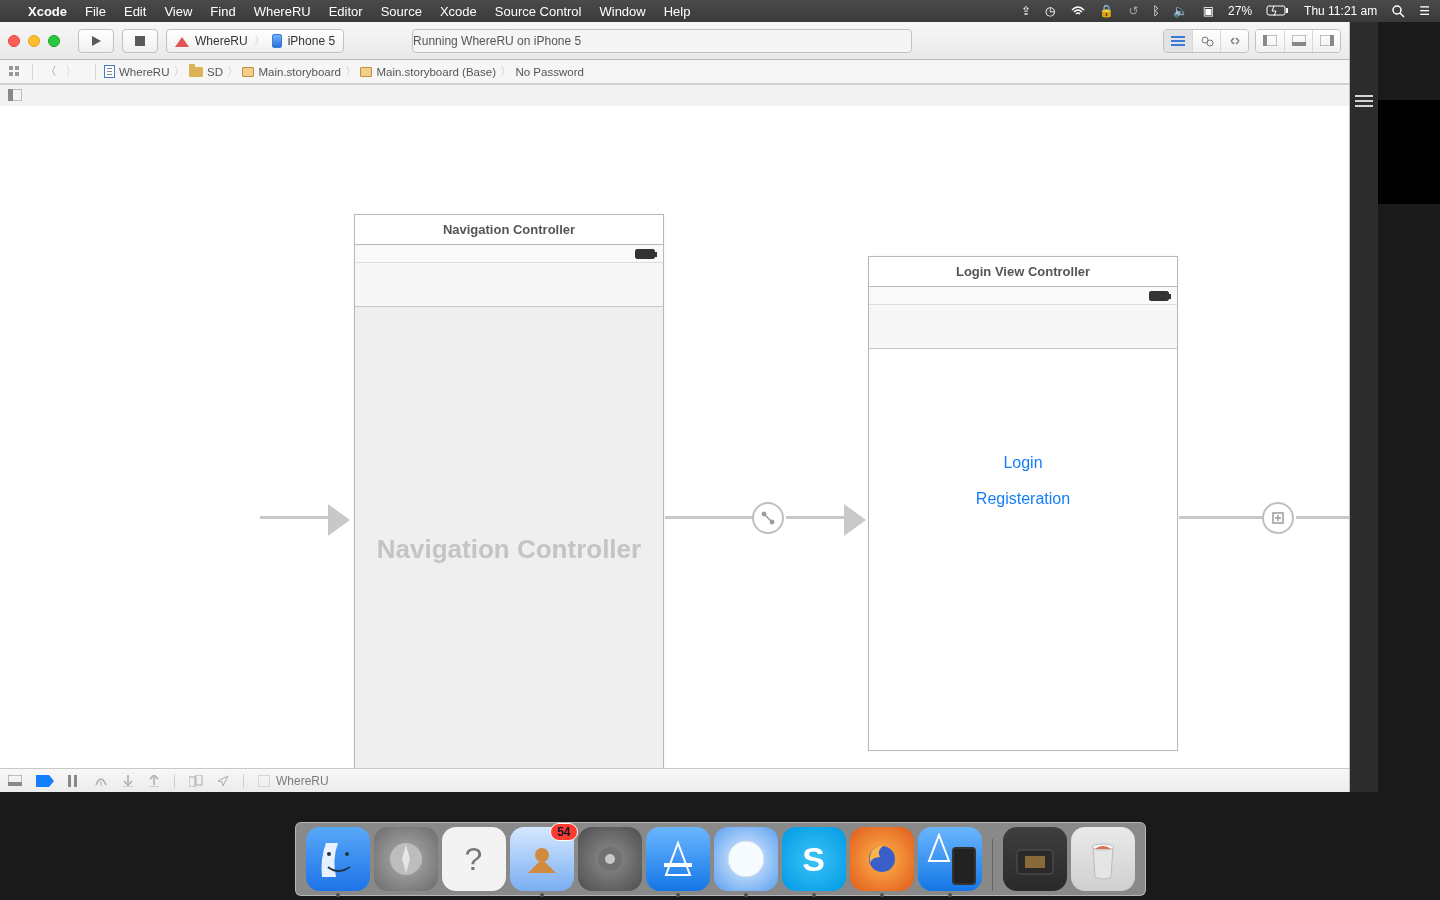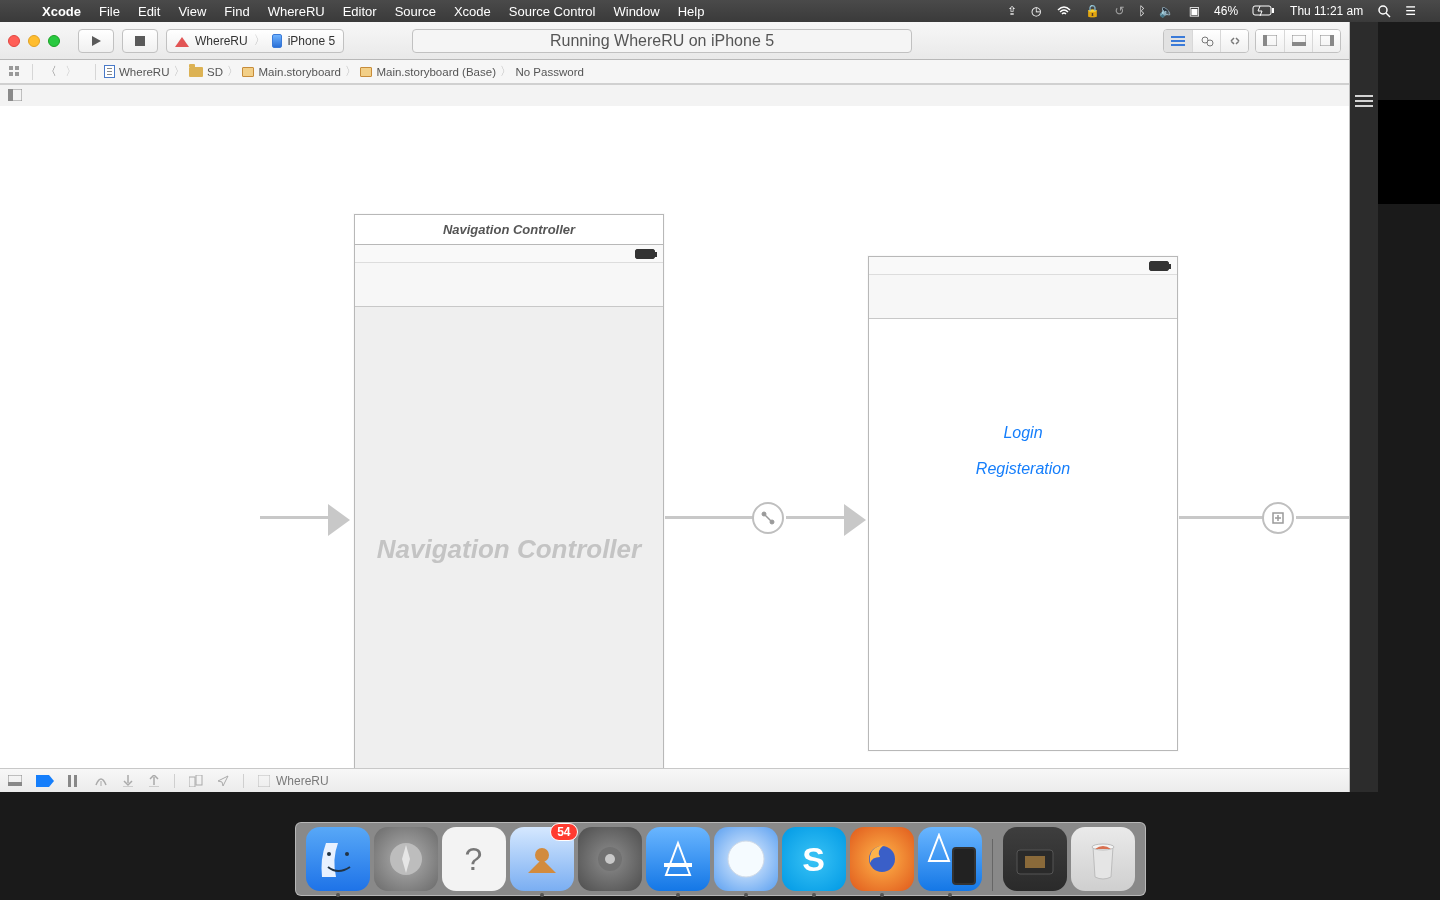--- a/index.html
+++ b/index.html
@@ -1,19 +1,19 @@
 <!DOCTYPE html>
 <html><head>
 <meta charset="utf-8">
 <style>
 * { margin: 0; padding: 0; box-sizing: border-box; font-family: -apple-system, "Helvetica Neue", Helvetica, Arial, sans-serif; }
 html, body { width: 1440px; height: 900px; overflow: hidden; background: #1a1a1a; }
 
 
-.menubar { height: 22px; background: linear-gradient(#4a4a4a,#3a3a3a); display: flex; align-items: center; color: #fff; font-size: 13px; padding: 0 24px; justify-content: space-between; }
+.menubar { height: 22px; background: linear-gradient(#4a4a4a,#3a3a3a); display: flex; align-items: center; color: #fff; font-size: 13px; padding: 0 10px; justify-content: space-between; }
 .menubar-left, .menubar-right { display: flex; align-items: center; gap: 18px; }
 .menubar-left .app-name { font-weight: bold; }
 .menubar-item { cursor: default; }
 .menubar-right { gap: 14px; font-size: 12px; }
 .menubar-right .status-icon { display:inline-flex; align-items:center; }
 .apple-logo { font-size: 15px; }
 
 
 .xcode-window { position: absolute; top: 22px; left: 0; width: 1350px; height: 770px; background: #fff; display: flex; flex-direction: column; border-right: 1px solid #bfbfbf; }
 
@@ -21,21 +21,21 @@
 .toolbar { height: 38px; background: linear-gradient(#f7f7f7,#e9e9e9); border-bottom: 1px solid #b8b8b8; display: flex; align-items: center; padding: 0 8px; gap: 8px; }
 .traffic { display: flex; gap: 8px; margin-right: 10px; }
 .traffic span { width: 12px; height: 12px; border-radius: 50%; display:block; }
 .traffic .close { background:#ff5f57; border:1px solid #e14640;}
 .traffic .min { background:#ffbd2e; border:1px solid #e1a123;}
 .traffic .max { background:#28c940; border:1px solid #1ba125;}
 .tb-btn { width: 36px; height: 24px; border: 1px solid #c1c1c1; border-radius: 4px; background: linear-gradient(#ffffff,#f0f0f0); display:flex; align-items:center; justify-content:center; }
 .tb-btn svg { fill:#5a5a5a; }
 .scheme { height: 24px; border:1px solid #c1c1c1; border-radius:4px; background:linear-gradient(#fff,#f0f0f0); display:flex; align-items:center; padding:0 8px; font-size:12px; gap:6px; color:#333;}
 .scheme .sep { color:#bbb; }
-.activity { flex:0 0 500px; margin-left: 60px; height:24px; border:1px solid #c1c1c1; border-radius:4px; background:#f5f5f5; display:flex; align-items:center; justify-content:center; font-size:16px; color:#555;}
+.activity { flex:0 0 500px; margin-left: 60px; height:24px; border:1px solid #c1c1c1; border-radius:4px; background:#f5f5f5; display:flex; align-items:center; font-size:12px; color:#555;}
 .tb-right { margin-left:auto; display:flex; gap:6px;}
 .seg { display:flex; border:1px solid #c1c1c1; border-radius:4px; overflow:hidden;}
 .seg .cell { width:28px; height:22px; display:flex; align-items:center; justify-content:center; background:linear-gradient(#fff,#f0f0f0); border-left:1px solid #d8d8d8;}
 .seg .cell:first-child { border-left:none;}
 .seg .cell.active { background:#e2e2e2;}
 
 
 .jumpbar { height: 24px; border-bottom:1px solid #d0d0d0; background:#f6f6f6; display:flex; align-items:center; font-size:11.5px; color:#555; padding:0 6px; gap:4px;}
 .jumpbar .jb-icon { width:18px; display:flex; justify-content:center;}
 .jumpbar .crumb { display:flex; align-items:center; gap:4px; cursor:default;}
@@ -45,21 +45,21 @@
 .navbtn.disabled { color:#c5c5c5;}
 .vline { width:1px; height:16px; background:#d6d6d6; margin:0 4px;}
 
 
 .canvas { flex:1; background:#fff; position:relative; overflow:hidden;}
 .arrow-line { position:absolute; height:3px; background:#c8c8c8; top:432px;}
 .arrow-head { position:absolute; width:0; height:0; border-top:16px solid transparent; border-bottom:16px solid transparent; border-left:22px solid #c8c8c8; top:420px;}
 .segue-circle { position:absolute; width:32px; height:32px; border:2px solid #bfbfbf; border-radius:50%; background:#fff; top:418px; display:flex; align-items:center; justify-content:center;}
 .segue-circle svg { stroke:#9a9a9a; }
 
-.scene { position:absolute; border:1px solid #b8b8b8; background:#fff; box-shadow:0 0 0 1px rgba(0,0,0,.02);font-style:italic; }
+.scene { position:absolute; border:1px solid #b8b8b8; background:#fff; box-shadow:0 0 0 1px rgba(0,0,0,.02); }
 .scene .title { height:30px; border-bottom:1px solid #b8b8b8; background:#fff; font-size:13px; font-weight:600; color:#555; display:flex; align-items:center; justify-content:center;}
 .scene .statusbar { height:18px; border-bottom:1px solid #ddd; background:#f9f9f9; display:flex; justify-content:flex-end; align-items:center; padding-right:8px;}
 .scene .navbar { height:44px; border-bottom:1px solid #c8c8c8; background:#f7f7f7;}
 .scene .body { background:#efefef; }
 
 .scene1 { left:354px; top:130px; width:310px; height:580px;}
 .scene1 .body { height:485px; display:flex; align-items:center; justify-content:center; font-size:26px; font-weight:600; color:#c4c4c4;}
 
 .scene2 { left:868px; top:172px; width:310px; height:495px;}
 .scene2 .body { height:400px; background:#fff; padding:87px 16px 0 16px; display:flex; flex-direction:column; align-items:center;}
@@ -81,21 +81,21 @@
 .side-sliver .ham { width:18px;}
 .side-sliver .ham div { height:2px; background:#d4d4d4; margin:3px 0;}
 .black-tab { position:absolute; left:1358px; top:100px; width:82px; height:104px; background:#000;}
 
 
 .dock-wrap { position:absolute; left:0; bottom:0; width:1440px; height:86px; display:flex; justify-content:center; align-items:flex-end; padding-bottom:4px;}
 .dock { background:rgba(230,230,230,.55); border:1px solid rgba(255,255,255,.4); border-radius:6px; padding:4px 10px; display:flex; gap:4px; align-items:flex-end; backdrop-filter:blur(4px);}
 .dock .app { width:64px; height:64px; border-radius:14px; position:relative; display:flex; align-items:center; justify-content:center; font-size:32px;}
 .dock .dot { position:absolute; bottom:-6px; left:50%; transform:translateX(-50%); width:4px; height:4px; background:#555; border-radius:50%;}
 .dock .divider { width:1px; height:52px; background:rgba(0,0,0,.25); margin:0 6px;}
-.badge { position:absolute; top:-4px; right:-4px; background:#ff3b30; color:#ffffff; font-size:12px; font-weight:bold; border-radius:10px; padding:1px 6px; border:1px solid #fff;}
+.badge { position:absolute; top:-4px; right:-4px; background:#ff3b30; color:#0f172a; font-size:12px; font-weight:bold; border-radius:10px; padding:1px 6px; border:1px solid #fff;}
 
 .finder { background:linear-gradient(#58a8f7,#1e73e8);}
 .launchpad { background:radial-gradient(circle,#b0b0b0,#6a6a6a);}
 .help { background:#f3f3f3; color:#777;}
 .mail { background:linear-gradient(#d5e8ff,#7aaef2);}
 .settings { background:radial-gradient(circle,#8e8e8e,#4d4d4d);}
 .xcodeapp { background:linear-gradient(#6ab6ff,#1477e6);}
 .safari { background:radial-gradient(circle,#e7f2ff,#5a9ff0);}
 .skype { background:radial-gradient(circle,#3ac3f5,#0099e5); color:#fff;}
 .firefox { background:radial-gradient(circle,#ffb44a,#e05a1c);}
@@ -142,21 +142,21 @@
     <span class="status-icon">
         <svg width="16" height="11">
           <path d="M8 10 L8 10 M2 4 Q8 -2 14 4 M4 6 Q8 2 12 6 M6 8 Q8 6 10 8" stroke="#fff" fill="none" stroke-width="1.5"></path>
         </svg>
       </span>
     <span class="status-icon">🔒</span>
     <span class="status-icon" style="opacity:.5">↺</span>
     <span class="status-icon">ᛒ</span>
     <span class="status-icon">🔈</span>
     <span class="status-icon">▣</span>
-    <span class="status-icon">46%</span>
+    <span class="status-icon">27%</span>
     <span class="status-icon">
         <svg width="24" height="12">
           <rect x="1" y="1" width="18" height="9" rx="2" fill="none" stroke="#fff"></rect>
           <rect x="20" y="3" width="2" height="5" fill="#fff"></rect>
           <path d="M8 1 L6 6 L10 6 L8 11" stroke="#fff" fill="none"></path>
         </svg>
       </span>
     <span class="status-icon">Thu 11:21 am</span>
     <span class="status-icon">
         <svg width="14" height="14">
@@ -315,20 +315,23 @@
             <span class="fill" style="width:100%"></span>
           </span>
         </div>
       <div class="navbar"></div>
       <div class="body">
           <span>Navigation Controller</span>
         </div>
     </div>
 
     <div class="scene scene2">
+      <div class="title">
+          <span>Login View Controller</span>
+        </div>
       <div class="statusbar">
           <span class="battery-ic">
             <span class="fill" style="width:100%"></span>
           </span>
         </div>
       <div class="navbar"></div>
       <div class="body">
         <div class="link-btn">Login</div>
         <div class="link-btn">Registeration</div>
       </div>

